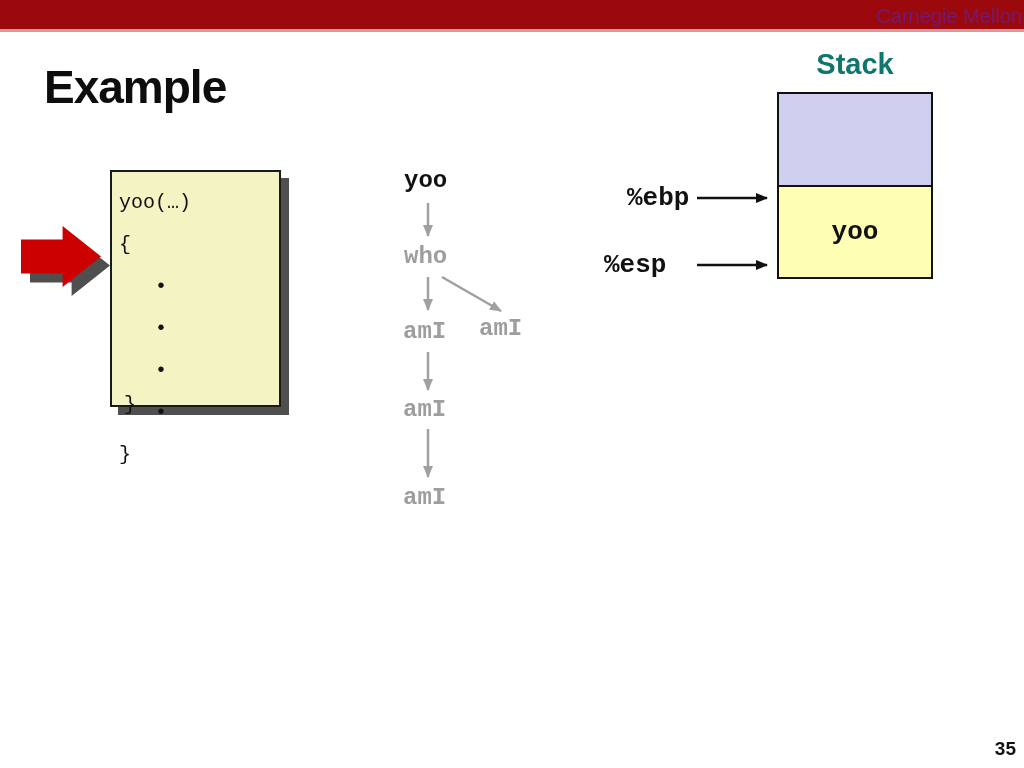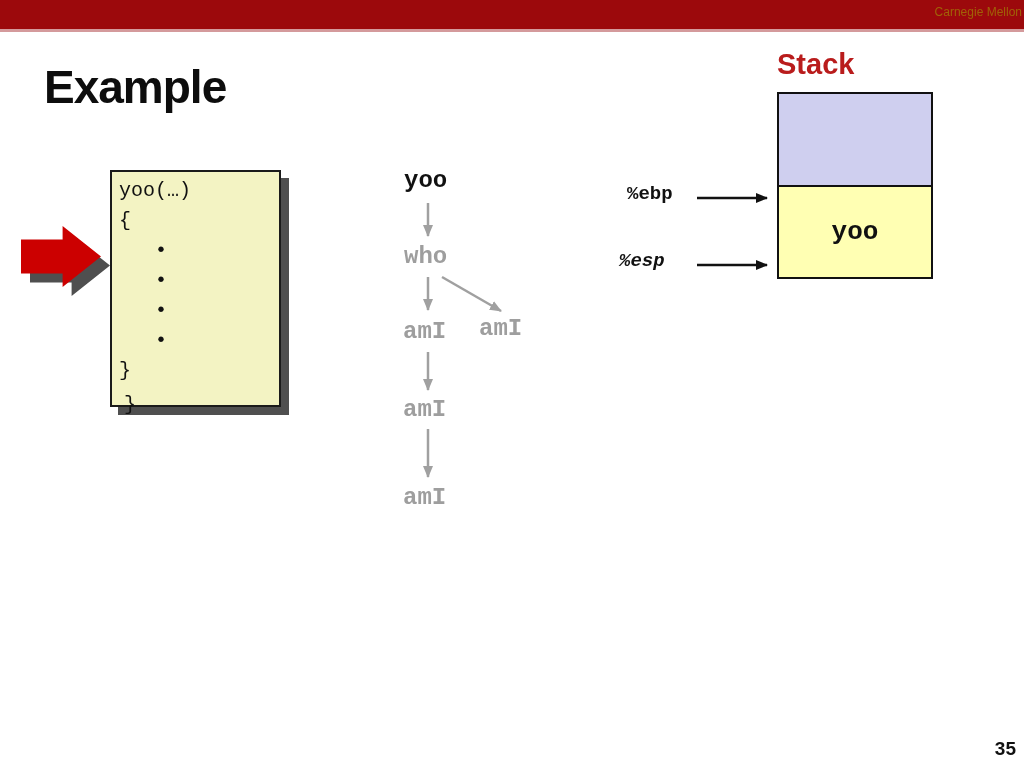--- a/index.html
+++ b/index.html
@@ -6,33 +6,33 @@
   .slide {
     position:relative; width:1024px; height:768px; background:#ffffff;
     overflow:hidden; font-family:"Liberation Sans", sans-serif;
   }
 
   
   .topbar { position:absolute; left:0; top:0; width:1024px; height:29px;
             background:var(--header_red, #9C090C); }
   .topbar-underline { position:absolute; left:0; top:29px; width:1024px; height:3px;
             background:var(--header_line, #D49A9C); }
-  .brand { position:absolute; top:5px; right:2px; font-size:12px; color:#a16207; }
+  .brand { position:absolute; top:5px; right:2px; font-size:20px; color:#701a75; }
 
   
   .page-title { position:absolute; left:44px; top:60px; font-size:46px; font-weight:700;
                 color:#0d0d0d; letter-spacing:-1px;text-align:right; }
 
   
   .code-box { position:absolute; left:110px; top:170px; width:160px; height:229px;
               background:var(--code_box_fill, #F3F3C3);
               border:2px solid #1a1a1a; box-shadow:8px 8px 0 var(--shadow_gray, #595959);
               padding:4px 0 0 7px; z-index:2; }
   .code-line { font-family:"Liberation Mono", monospace; font-size:20px; line-height:30px;
-               white-space:pre; color:#111; }
+               white-space:pre; color:#111;margin-top:12px; }
   .stray-brace { position:absolute; left:124px; top:393px; z-index:3;
                  font-family:"Liberation Mono", monospace; font-size:20px; color:#111; }
 
   
   .pointer-arrow, .pointer-arrow-shadow {
     position:absolute; width:80px; height:61px;
     clip-path:polygon(0 22%, 52% 22%, 52% 0, 100% 50%, 52% 100%, 52% 78%, 0 78%);
   }
   .pointer-arrow { left:21px; top:226px; background:var(--arrow_red, #CC0000); z-index:2; }
   .pointer-arrow-shadow { left:30px; top:235px; background:var(--shadow_gray, #4D4D4D); z-index:1; }
@@ -46,33 +46,33 @@
   .n-amI1 { left:403px; top:318px; }
   .n-amI2 { left:479px; top:315px; }
   .n-amI3 { left:403px; top:396px; }
   .n-amI4 { left:403px; top:484px; }
 
   
   .connector-layer { position:absolute; left:0; top:0; width:1024px; height:768px;
                      pointer-events:none; z-index:4; }
 
   
-  .stack-title { position:absolute; left:777px; top:48px; width:156px; text-align:left;
-                 font-size:29px; font-weight:700; color:#b91c1c; }
+  .stack-title { position:absolute; left:777px; top:48px; width:156px; text-align:center;
+                 font-size:29px; font-weight:700; color:#0f766e; }
   .stack-box { position:absolute; left:777px; top:92px; width:152px; height:183px;
                border:2px solid #111; z-index:2; }
   .stack-frame-top { width:100%; height:91px; border-bottom:2px solid #111;
                background:var(--stack_frame_top, #CFCFEF); }
   .stack-frame-yoo { width:100%; height:90px; background:var(--stack_frame_yoo, #FFFFB3);
                display:flex; align-items:center; justify-content:center;
                font-family:"Liberation Mono", monospace; font-weight:bold; font-size:26px; color:#111; }
   .reg-label { position:absolute; font-family:"Liberation Mono", monospace; font-weight:bold;
-               font-size:19px; color:#111; }
+               font-size:26px; color:#111; }
   .reg-ebp { left:627px; top:183px; }
-  .reg-esp { left:619px; top:250px;font-style:italic; }
+  .reg-esp { left:604px; top:250px; }
 
   
   .page-number { position:absolute; right:8px; bottom:8px; font-size:19px; font-weight:700; color:#111; }
 </style>
 </head>
 <body>
 
 <div class="slide">
 
   <div class="topbar"></div>

